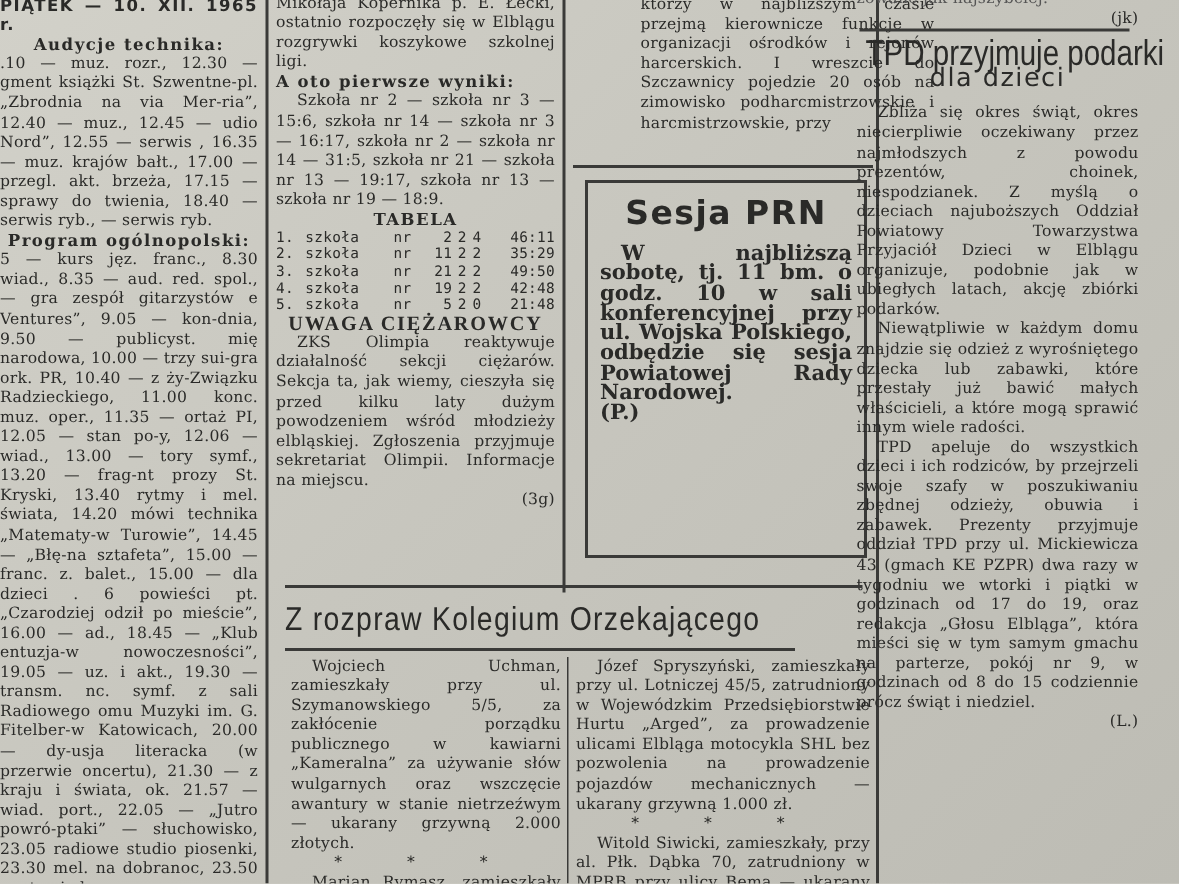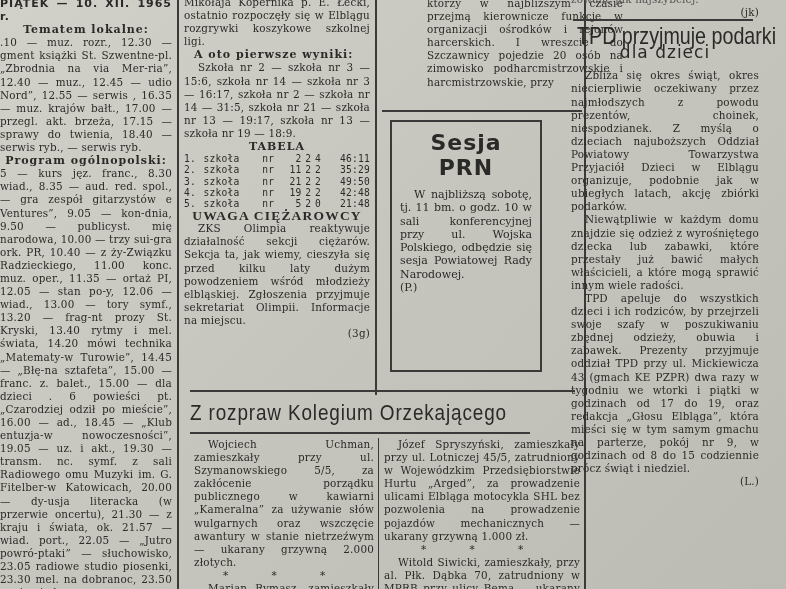--- a/index.html
+++ b/index.html
@@ -25,23 +25,23 @@
   #col1 { left:0; top:0; width:172px; }
   #col1 .dateline { font-weight:bold; font-family:"DejaVu Sans", sans-serif; font-size:11px; letter-spacing:1px; margin-top:-3px; }
   
   #col2 { left:184px; top:0; width:186px; }
   .tabela { width:100%; border-collapse:collapse; font-family:"DejaVu Sans Mono", monospace; font-size:9.6px; line-height:11.2px; }
   .tabela td { padding:0; }
   .tabela td.num { text-align:right; }
   .uwaga-title { font-weight:bold; font-size:13.5px; letter-spacing:1.2px; text-align:center; margin:8px 0 5px 0; font-family:Liberation Serif, serif; }
   
   #col3 { left:382px; top:0; width:196px;margin-left:45px; }
-  .sesja-box { position:absolute; left:390px; top:120px; width:152px; height:252px; border:2px solid #3a3a38; box-sizing:border-box; padding:6px 8px; }
+  .sesja-box { position:absolute; left:390px; top:120px; width:188px; height:252px; border:2px solid #3a3a38; box-sizing:border-box; padding:6px 8px; }
   .sesja-box .title { font-family:"DejaVu Sans", sans-serif; font-weight:bold; font-size:22px; text-align:center; letter-spacing:1px; margin:2px 0 8px 0; }
-  .sesja-box .body { font-weight:normal; font-size:11px; line-height:13.3px; text-align:justify; }
+  .sesja-box .body { font-weight:bold; font-size:14px; line-height:13.3px; text-align:justify; }
   
   #col4 { left:571px; top:0; width:188px; }
   .tpd-title1 { font-family:"Liberation Sans Narrow","Liberation Sans", sans-serif; font-size:24px; font-weight:normal; transform:scaleX(0.82); transform-origin:left; white-space:nowrap; letter-spacing:0; margin:32px 0 0 6px; }
   .tpd-title2 { font-family:"DejaVu Sans", sans-serif; font-size:17px; text-align:center; letter-spacing:1px; margin:4px 0 10px 0; }
   
   .kolegium-title { position:absolute; left:190px; top:400px; width:336px; font-family:"Liberation Sans", sans-serif; font-size:22px; transform:scaleX(0.86); transform-origin:left; white-space:nowrap; letter-spacing:1px; }
   #col2b { left:194px; top:438px; width:180px; }
   #col3b { left:384px; top:438px; width:196px; }
   .stars { text-align:center; letter-spacing:20px; margin:2px 0; }
 </style>
@@ -49,30 +49,30 @@
 <body>
 
 <div class="page">
 
   <div class="rule-v" style="left:177px; top:0; height:589px;"></div>
   <div class="rule-v" style="left:375px; top:0; height:395px;"></div>
   <div class="rule-v" style="left:584px; top:0; height:589px;"></div>
 
   <div class="col" id="col1">
     <p class="dateline">PIĄTEK — 10. XII. 1965 r.</p>
-    <p class="subhead">Tematem lokalne:</p>
+    <p class="subhead">Audycje technika:</p>
     <p>.10 — muz. rozr., 12.30 — gment książki St. Szwentne-pl. „Zbrodnia na via Mer-ria”, 12.40 — muz., 12.45 — udio Nord”, 12.55 — serwis , 16.35 — muz. krajów bałt., 17.00 — przegl. akt. brzeża, 17.15 — sprawy do twienia, 18.40 — serwis ryb., — serwis ryb.</p>
     <p class="subhead">Program ogólnopolski:</p>
     <p>5 — kurs jęz. franc., 8.30 wiad., 8.35 — aud. red. spol., — gra zespół gitarzystów e Ventures”, 9.05 — kon-dnia, 9.50 — publicyst. mię narodowa, 10.00 — trzy sui-gra ork. PR, 10.40 — z ży-Związku Radzieckiego, 11.00 konc. muz. oper., 11.35 — ortaż PI, 12.05 — stan po-y, 12.06 — wiad., 13.00 — tory symf., 13.20 — frag-nt prozy St. Kryski, 13.40 rytmy i mel. świata, 14.20 mówi technika „Matematy-w Turowie”, 14.45 — „Błę-na sztafeta”, 15.00 — franc. z. balet., 15.00 — dla dzieci . 6 powieści pt. „Czarodziej odził po mieście”, 16.00 — ad., 18.45 — „Klub entuzja-w nowoczesności”, 19.05 — uz. i akt., 19.30 — transm. nc. symf. z sali Radiowego omu Muzyki im. G. Fitelber-w Katowicach, 20.00 — dy-usja literacka (w przerwie oncertu), 21.30 — z kraju i świata, ok. 21.57 — wiad. port., 22.05 — „Jutro powró-ptaki” — słuchowisko, 23.05 radiowe studio piosenki, 23.30 mel. na dobranoc, 23.50 — st. wiad.</p>
 
   </div>
 
   <div class="col" id="col2">
     <p style="margin-top:-4px;">Mikołaja Kopernika p. E. Łecki, ostatnio rozpoczęły się w Elblągu rozgrywki koszykowe szkolnej ligi.</p>
-    <p class="subhead" style="text-align:left; margin-left:10px;">A oto pierwsze wyniki:</p>
+    <p class="subhead" style="text-align:left; ">A oto pierwsze wyniki:</p>
     <p class="indent">Szkoła nr 2 — szkoła nr 3 — 15:6, szkoła nr 14 — szkoła nr 3 — 16:17, szkoła nr 2 — szkoła nr 14 — 31:5, szkoła nr 21 — szkoła nr 13 — 19:17, szkoła nr 13 — szkoła nr 19 — 18:9.</p>
     <p class="subhead">TABELA</p>
     <table class="tabela">
       <tbody>
         <tr>
           <td>1.</td>
           <td>szkoła</td>
           <td>nr</td>
           <td class="num">2</td>
           <td class="num">2</td>

